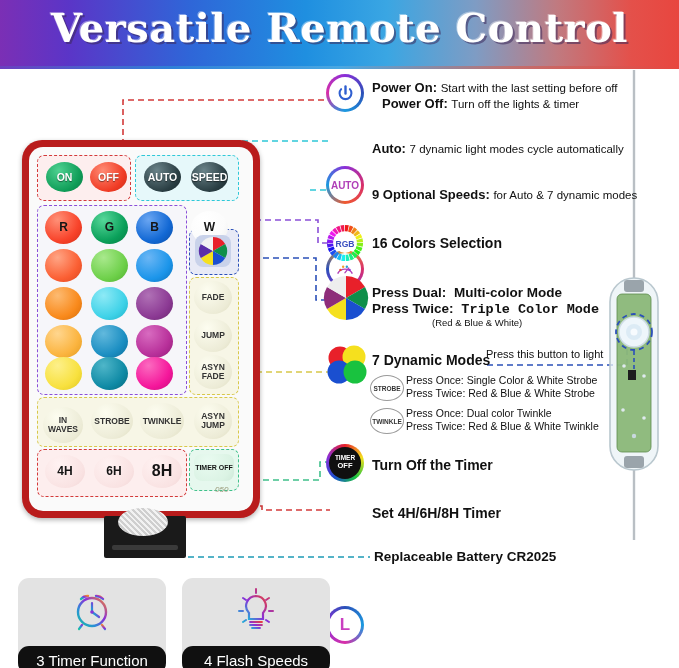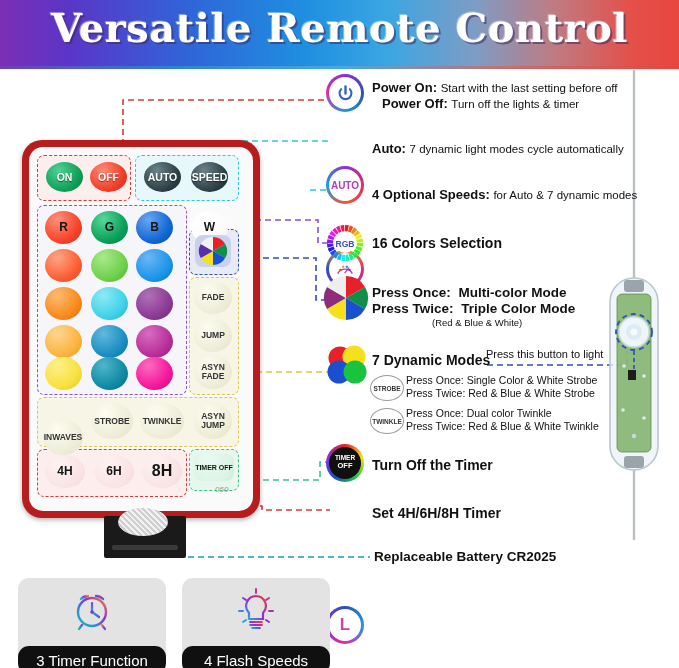--- a/index.html
+++ b/index.html
@@ -142,21 +142,21 @@
       </svg>
     </div>
 
     <div class="btn cream" style="left:165px;top:134px;width:38px;height:33px;">FADE</div>
     <div class="btn cream" style="left:165px;top:172px;width:38px;height:33px;">JUMP</div>
     <div class="btn cream" style="left:165px;top:208px;width:38px;height:34px;flex-direction:column;">
       <span>ASYN</span>
       <span>FADE</span>
     </div>
 
-    <div class="btn cream" style="left:14px;top:272px;width:40px;height:36px;flex-direction:row;">
+    <div class="btn cream" style="left:14px;top:260px;width:40px;height:36px;flex-direction:column;">
       <span>IN</span>
       <span>WAVES</span>
     </div>
     <div class="btn cream" style="left:62px;top:256px;width:42px;height:36px;">STROBE</div>
     <div class="btn cream" style="left:111px;top:256px;width:44px;height:36px;">TWINKLE</div>
     <div class="btn cream" style="left:165px;top:256px;width:38px;height:36px;flex-direction:column;">
       <span>ASYN</span>
       <span>JUMP</span>
     </div>
 
@@ -233,21 +233,21 @@
       <path d="M4 17 A9 9 0 0 1 20 17" stroke="#b03fb8" stroke-width="1.6" fill="none"></path>
       <circle cx="7" cy="13" r="1.3" fill="#e8462f"></circle>
         <circle cx="10" cy="9.5" r="1.3" fill="#f0a02f"></circle>
       <circle cx="14" cy="9.5" r="1.3" fill="#2b9ad0"></circle>
         <circle cx="17" cy="13" r="1.3" fill="#8b2fd8"></circle>
       <path d="M12 16 L16 11" stroke="#b03fb8" stroke-width="1.5" stroke-linecap="round"></path>
     </svg>
   </span>
 </div>
 <div class="anno-txt" style="left:372px;top:187px;font-size:13px;">
-  <span class="t-bold">4 Optional Speeds:</span>
+  <span class="t-bold">9 Optional Speeds:</span>
   <span class="t-reg" style="font-size:11.5px;">for Auto &amp; 7 dynamic modes</span>
 </div>
 
 <svg class="anno-icon" style="left:326px;top:224px;" width="38" height="38" viewBox="0 0 40 40">
   <g id="rgbring">
       <path d="M20 1 A19 19 0 0 1 24.047577339224556 1.4361340857299894 L22.66287982843721 7.786930319559204 A12.5 12.5 0 0 0 20 7.5 Z" fill="hsl(0,88%,52%)"></path>
       <path d="M24.917561856947895 1.6474093005077037 A19 19 0 0 1 28.71434153520198 3.1162725795559716 L25.733119431053936 8.892284591813139 A12.5 12.5 0 0 0 23.23523806378151 7.925927171386647 Z" fill="hsl(15,88%,52%)"></path>
       <path d="M29.5 3.545517328095663 A19 19 0 0 1 32.78723775668569 5.947009195406416 L28.412656418872167 10.754611312767379 A12.5 12.5 0 0 0 26.25 9.174682452694515 Z" fill="hsl(30,88%,52%)"></path>
       <path d="M33.435028842544405 6.564971157455599 A19 19 0 0 1 35.988704856960815 9.735433910924554 L30.518884774316327 13.246995994029312 A12.5 12.5 0 0 0 28.838834764831844 11.161165235168157 Z" fill="hsl(45,88%,52%)"></path>
       <path d="M36.45448267190433 10.5 A19 19 0 0 1 38.10056814381814 14.223371842415688 L31.90826851566983 16.19958673843137 A12.5 12.5 0 0 0 30.82531754730548 13.75 Z" fill="hsl(60,88%,52%)"></path>
@@ -280,26 +280,26 @@
   <g transform="translate(24,24)">
     <path d="M0 0 L0 -22 A22 22 0 0 1 19 -11 Z" fill="#e8202a"></path>
     <path d="M0 0 L19 -11 A22 22 0 0 1 19 11 Z" fill="#0f8f4a"></path>
     <path d="M0 0 L19 11 A22 22 0 0 1 0 22 Z" fill="#1a4fd0"></path>
     <path d="M0 0 L0 22 A22 22 0 0 1 -19 11 Z" fill="#f5e01e"></path>
     <path d="M0 0 L-19 11 A22 22 0 0 1 -19 -11 Z" fill="#8e2d7a"></path>
     <path d="M0 0 L-19 -11 A22 22 0 0 1 0 -22 Z" fill="#eeeeee"></path>
   </g>
 </svg>
 <div class="anno-txt" style="left:372px;top:285px;font-size:13.5px;">
-  <span class="t-bold">Press Once:</span>
+  <span class="t-bold">Press Dual:</span>
   <span class="t-bold" style="margin-left:4px;">Multi-color Mode</span>
 </div>
 <div class="anno-txt" style="left:372px;top:301px;font-size:13.5px;">
   <span class="t-bold">Press Twice:</span>
-  <span class="t-bold" style="margin-left:4px;">Triple Color Mode</span>
+  <span class="t-bold" style="margin-left:4px;font-family:Liberation Mono, monospace;">Triple Color Mode</span>
 </div>
 <div class="anno-txt t-reg" style="left:432px;top:317px;font-size:9.5px;">(Red &amp; Blue &amp; White)</div>
 
 <svg class="anno-icon" style="left:324px;top:342px;" width="46" height="46" viewBox="0 0 46 46">
   <circle cx="16" cy="16" r="11.5" fill="#e8202a"></circle>
   <circle cx="30" cy="15" r="11.5" fill="#f5e01e"></circle>
   <circle cx="15" cy="30" r="11.5" fill="#1a4fd0"></circle>
   <circle cx="31" cy="30" r="11.5" fill="#19c23f"></circle>
 </svg>
 <div class="anno-txt t-bold" style="left:372px;top:352px;font-size:14px;">7 Dynamic Modes</div>

